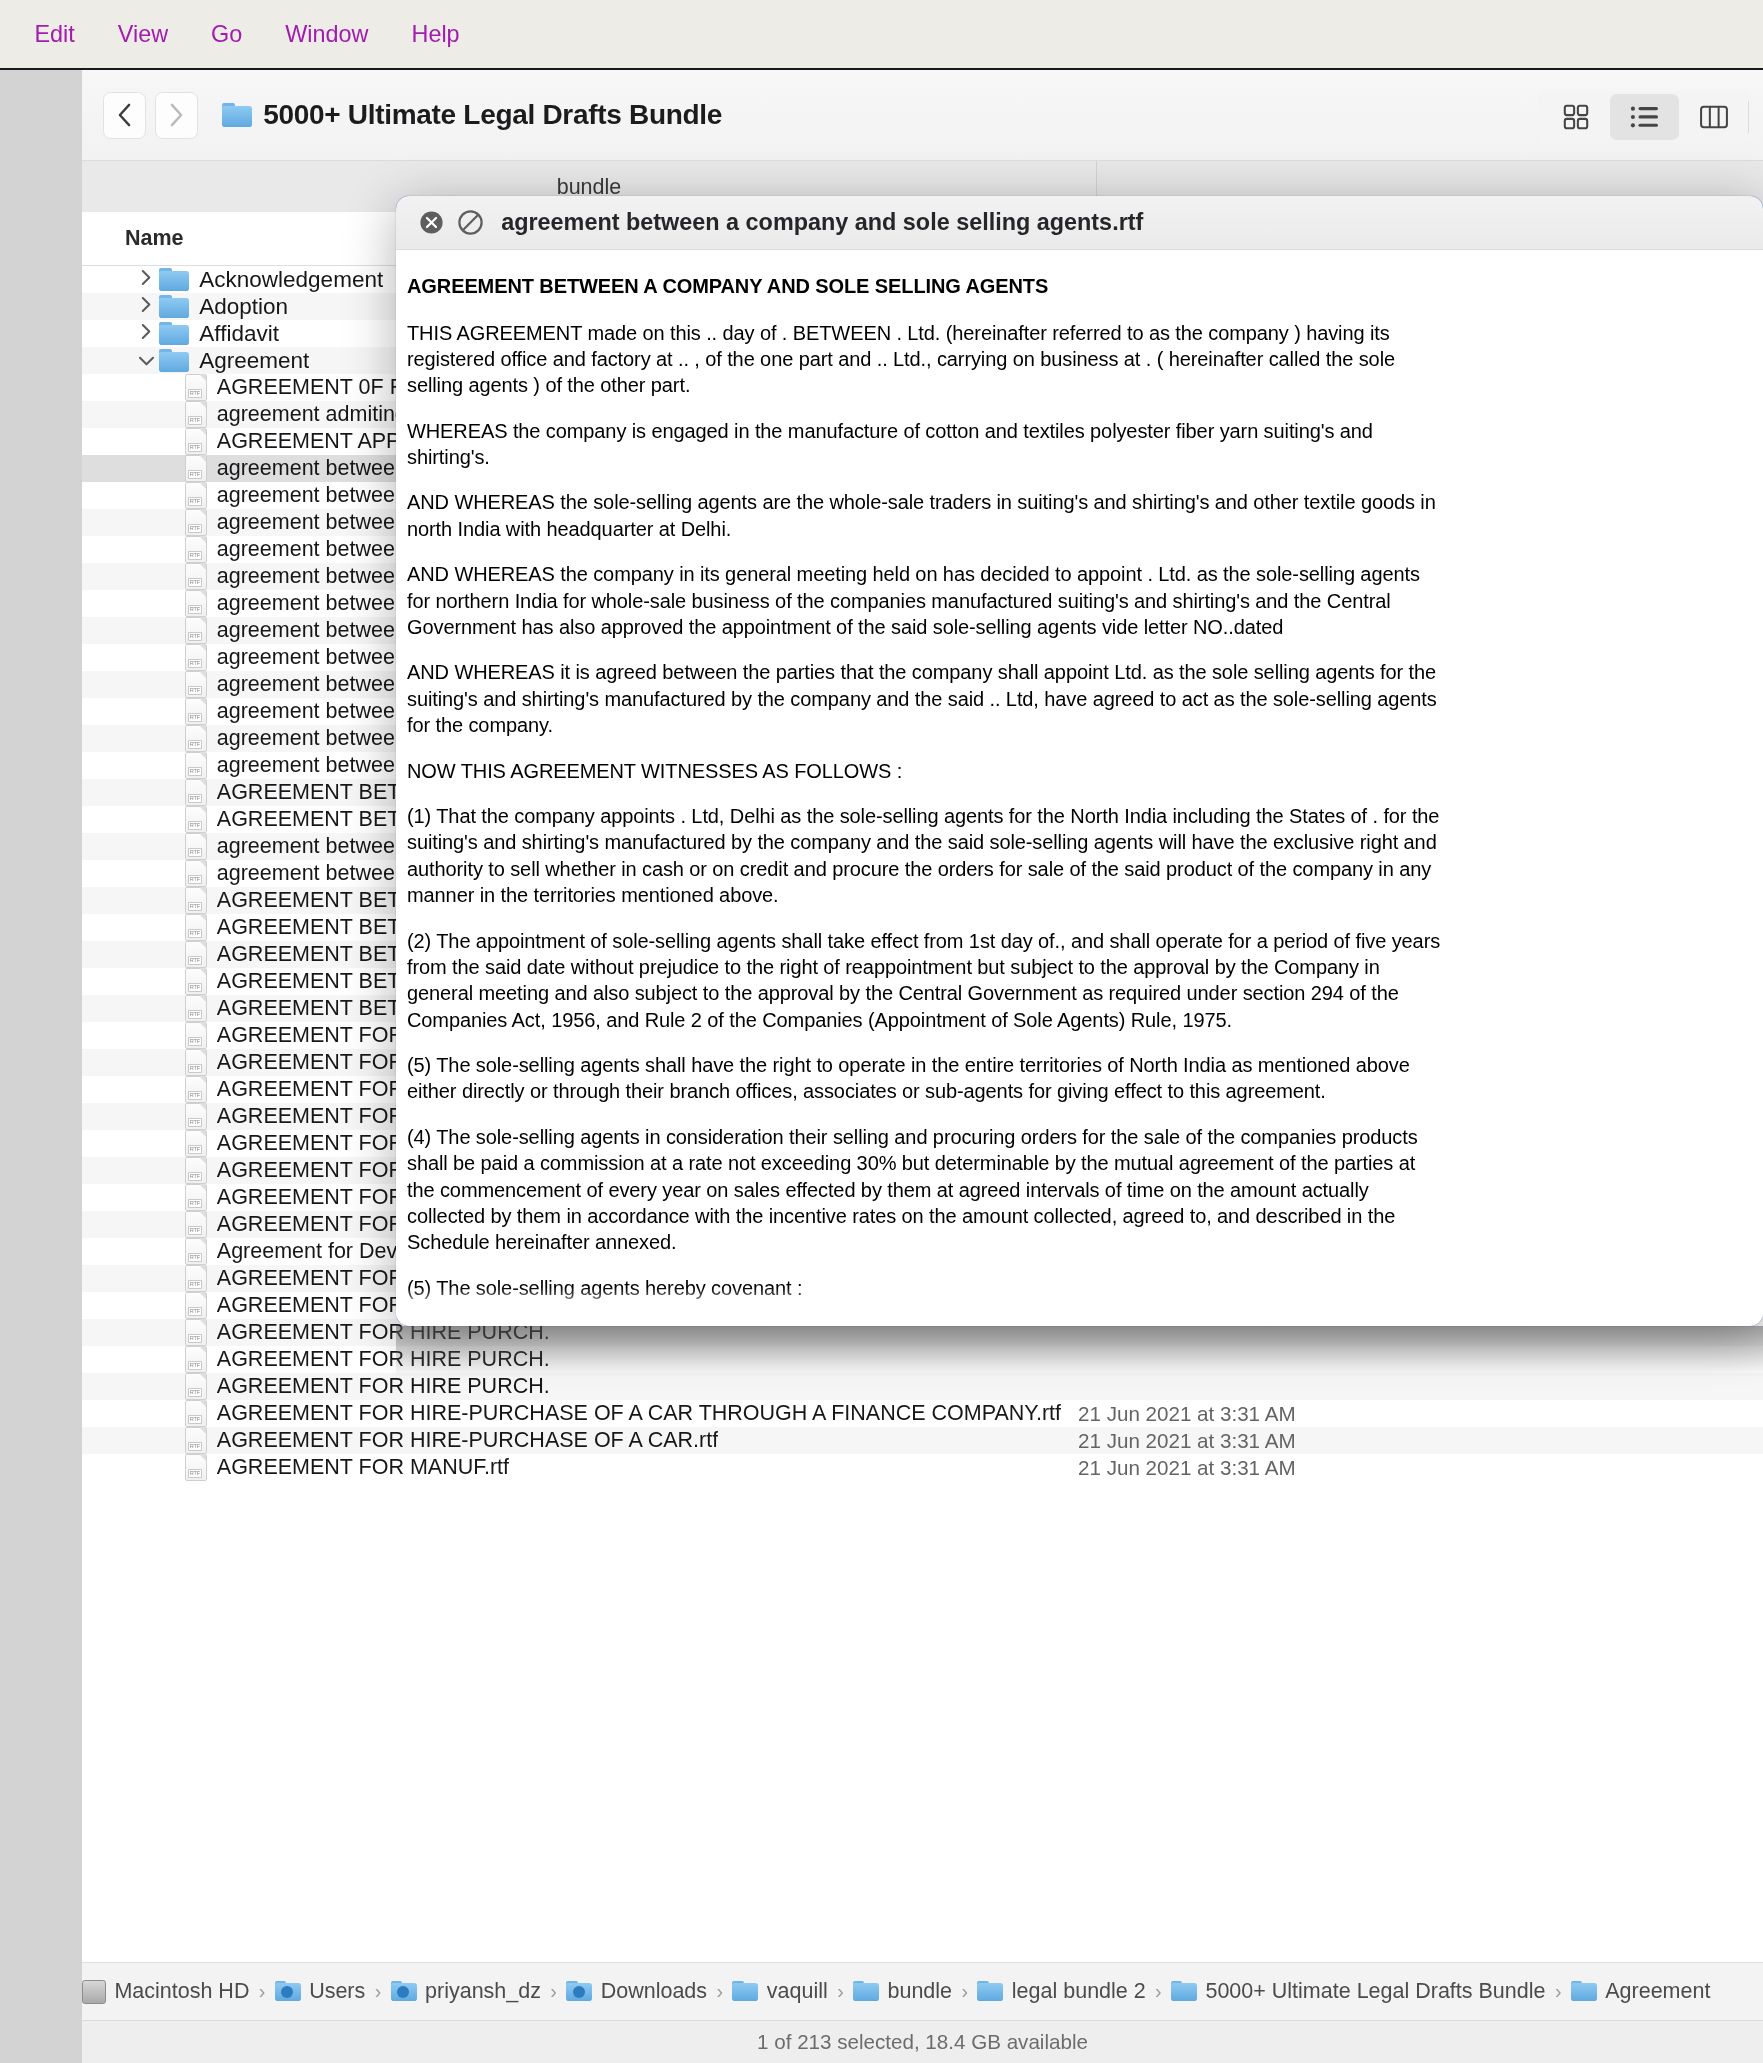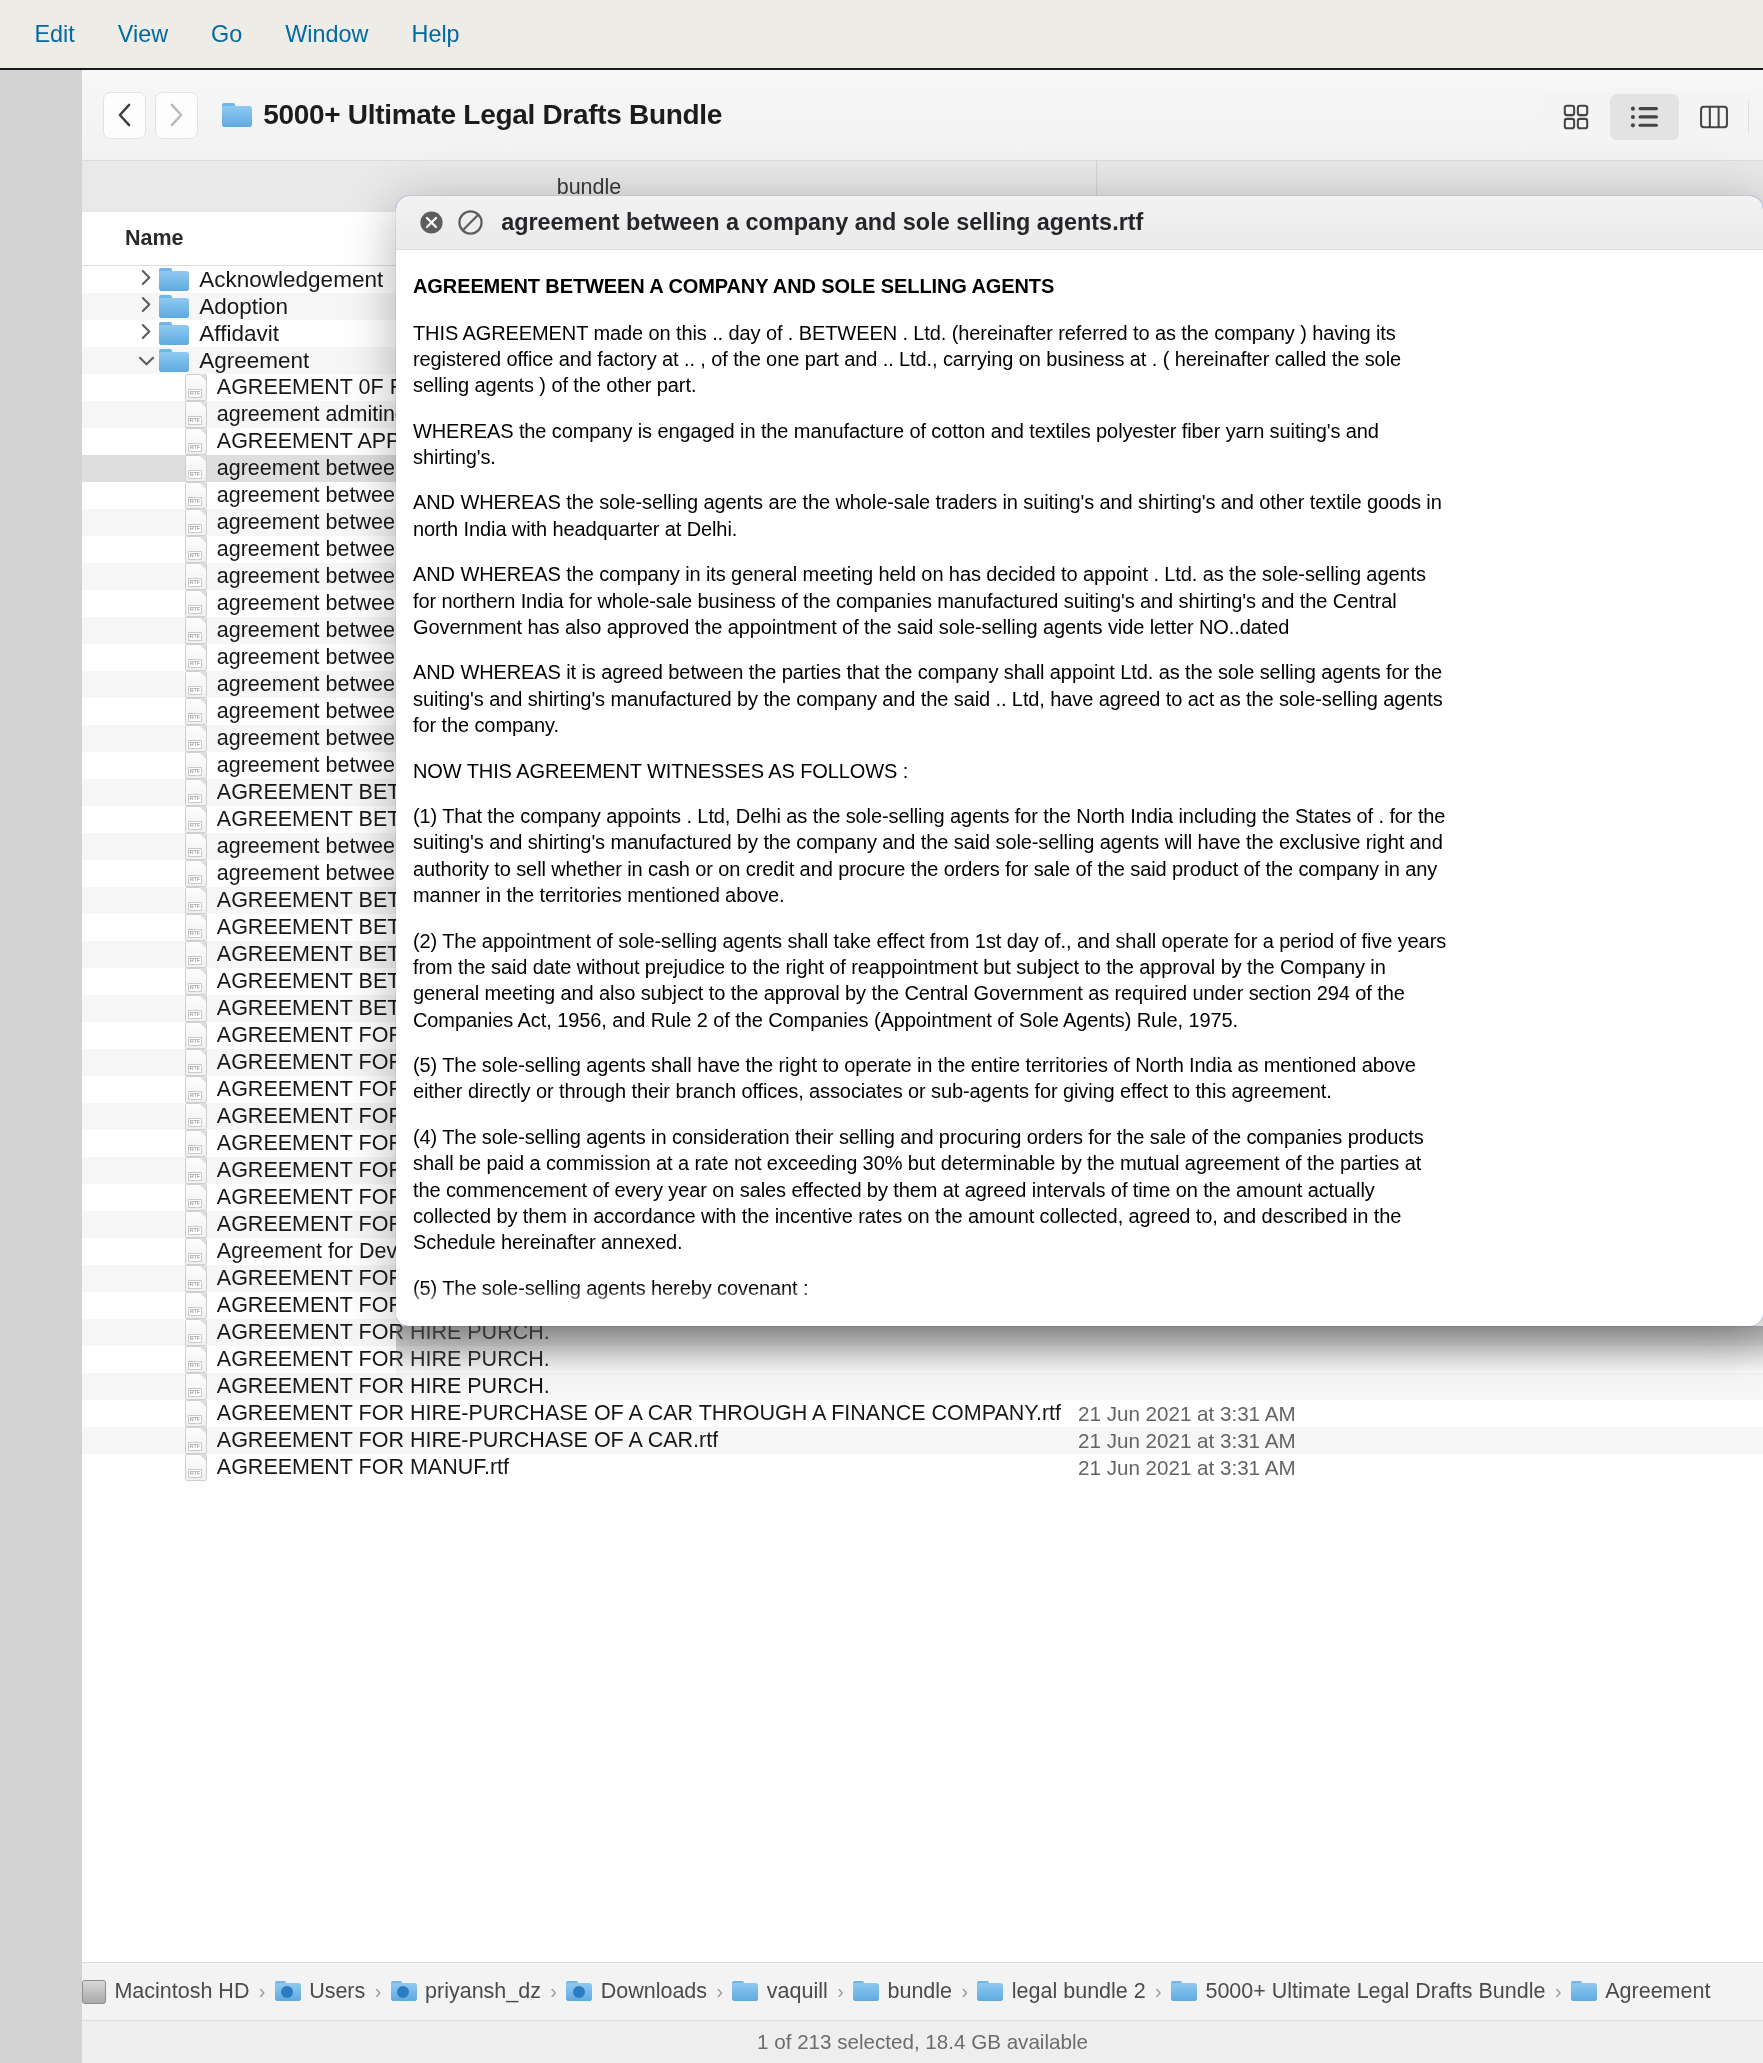--- a/index.html
+++ b/index.html
@@ -15,21 +15,21 @@
   .menubar {
     position: absolute; top: 0; left: 0;
     width: 1763px; height: 70px;
     background: #eeece6;
     display: flex; align-items: center;
     padding-left: 13px;
     border-bottom: 2.8px solid #1a1a1a;
     z-index: 40;
   }
   .menubar-item {
-    font-size: 23.4px; color: #0369a1;
+    font-size: 23.4px; color: #a21caf;
     padding: 0 21.5px; line-height: 70px;
     white-space: nowrap;
   }
 
   
   .finder {
     position: absolute;
     top: 70px; left: 82px;
     width: 1681px; height: 1993px;
     background: #ffffff;
@@ -201,21 +201,21 @@
     display: flex; align-items: center;
     padding-left: 22.5px; gap: 14px;
     border-bottom: 0.9px solid #dcdcdc;
   }
   .ql-btn { width: 25px; height: 25px; display:flex; }
   .ql-title {
     font-size: 23.4px; font-weight: bold; color: #25252a;
     white-space: nowrap; margin-left: 4.7px;
   }
   .ql-body {
-    padding: 25px 31px 0 17px;
+    padding: 25px 31px 0 11px;
     background: #fff;
     height: 1068px;
     overflow: hidden;
   }
   .doc-title {
     font-size: 20px; font-weight: bold; color: #000;
     margin-bottom: 21.5px; letter-spacing: -0.1px;
   }
   .doc-p {
     font-size: 20px; color: #000; line-height: 1.32;

